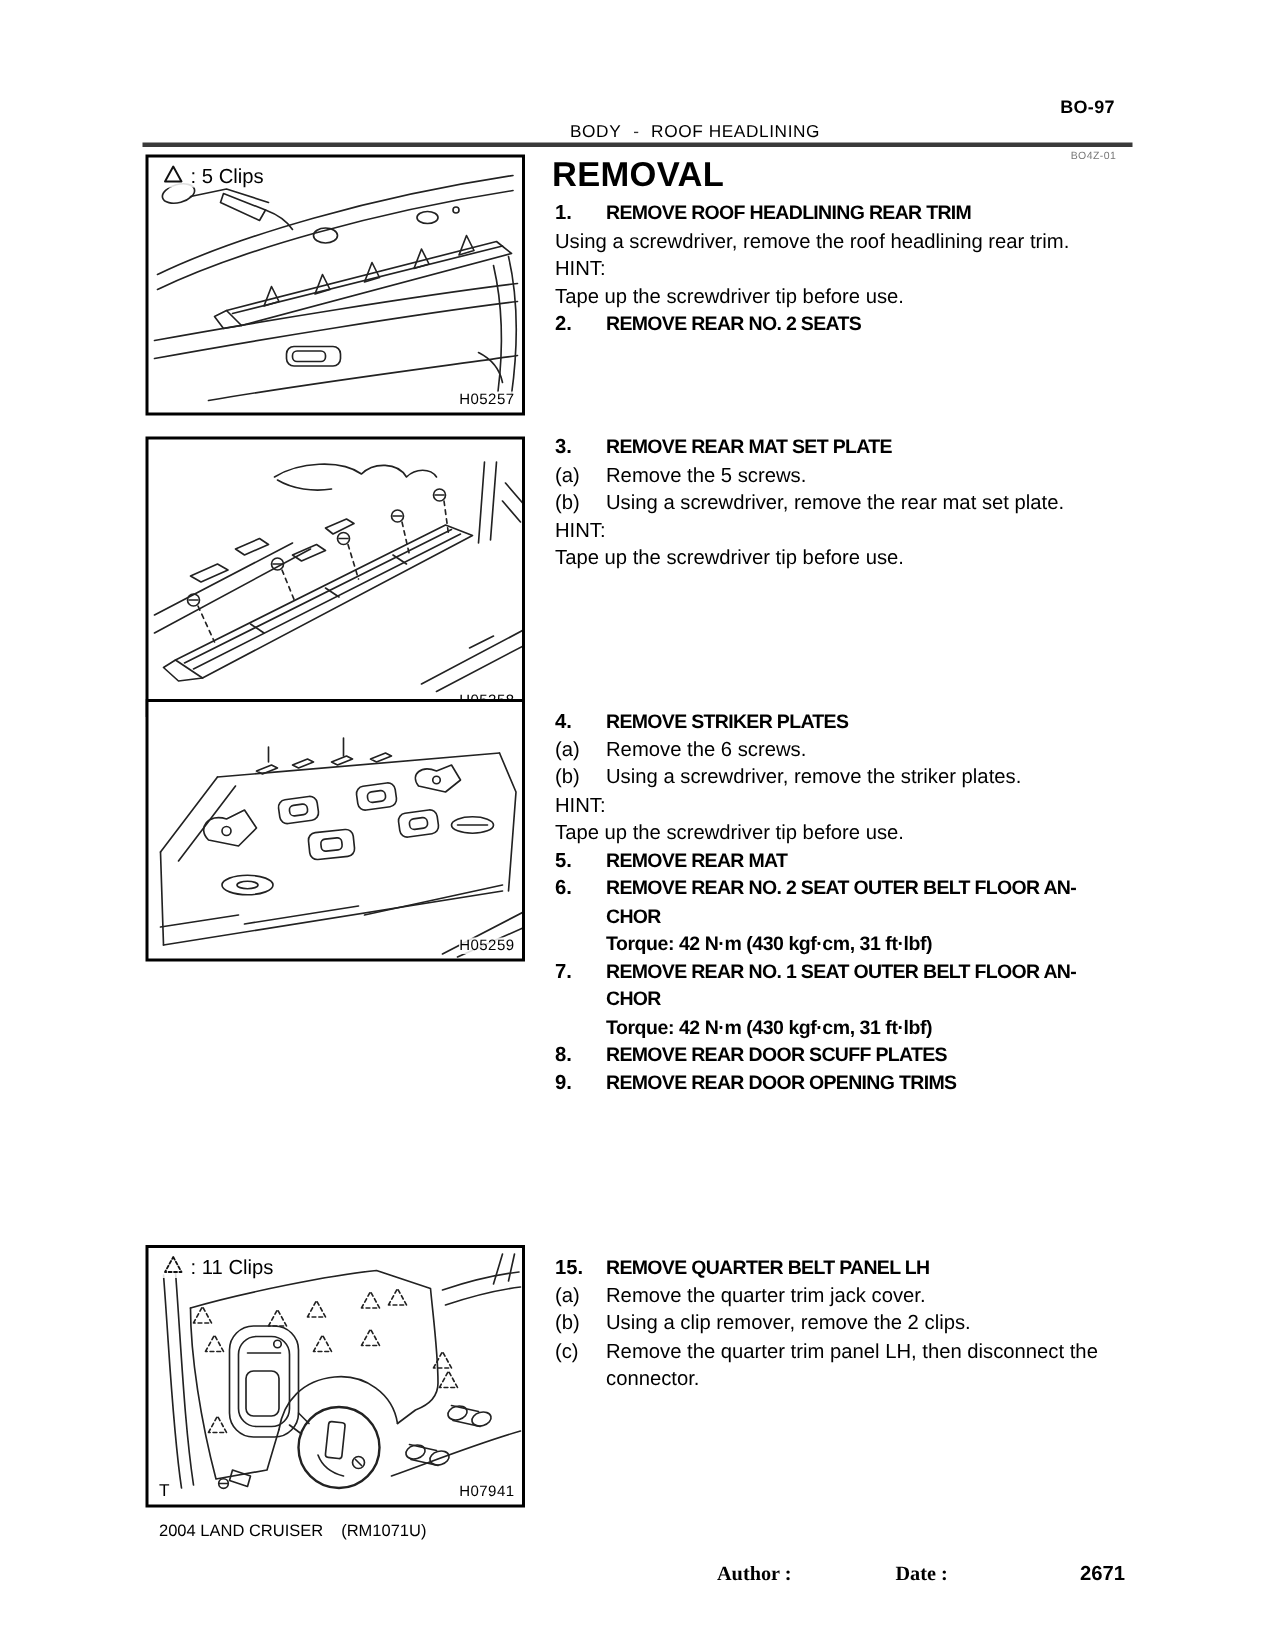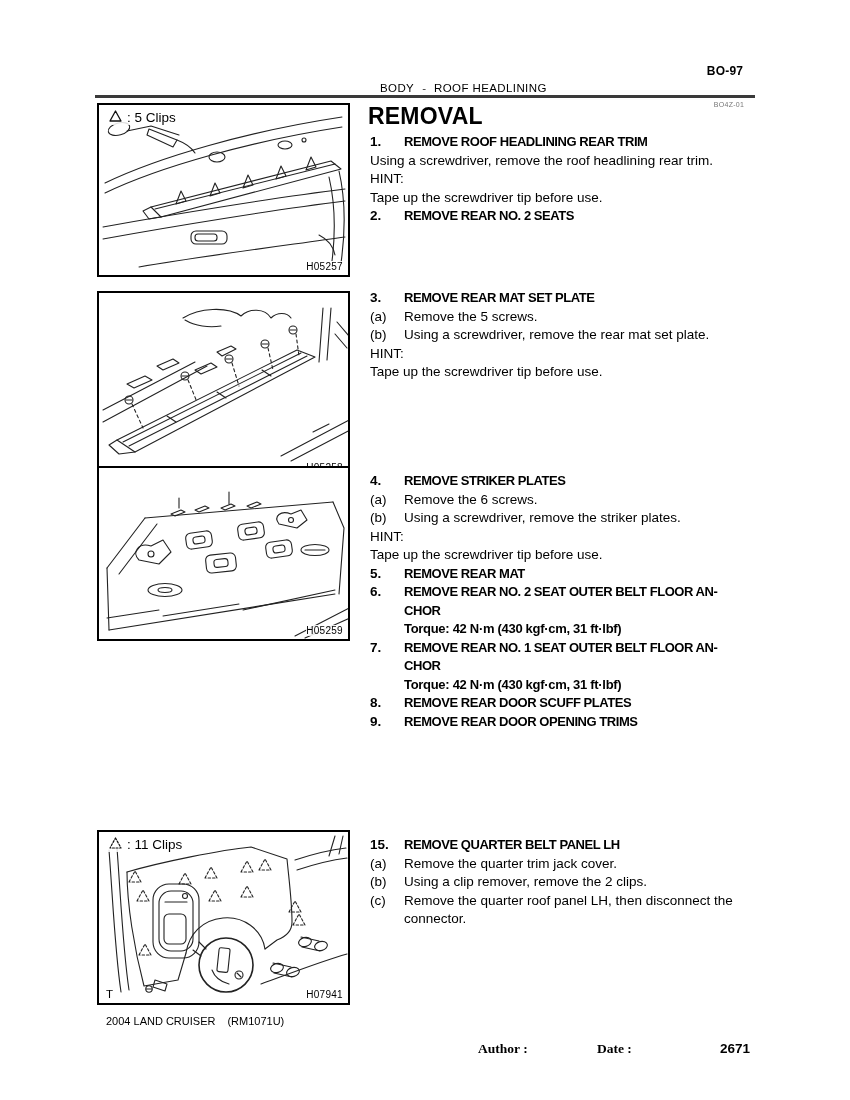--- a/index.html
+++ b/index.html
@@ -335,21 +335,21 @@
   <div class="row">
     <span class="n">(a)</span>
       <span>Remove the quarter trim jack cover.</span>
   </div>
   <div class="row">
     <span class="n">(b)</span>
       <span>Using a clip remover, remove the 2 clips.</span>
   </div>
   <div class="row">
     <span class="n">(c)</span>
-      <span class="pre">Remove the quarter roof panel LH, then disconnect the
+      <span class="pre">Remove the quarter trim panel LH, then disconnect the
 connector.</span>
   </div>
 </div>
 
 <div class="f-model">
   <span>2004 LAND CRUISER</span><span class="mc">(RM1071U)</span>
 </div>
 <div class="f-serif f-author">Author :</div>
 <div class="f-serif f-date">Date :</div>
 <div class="f-page">2671</div>

